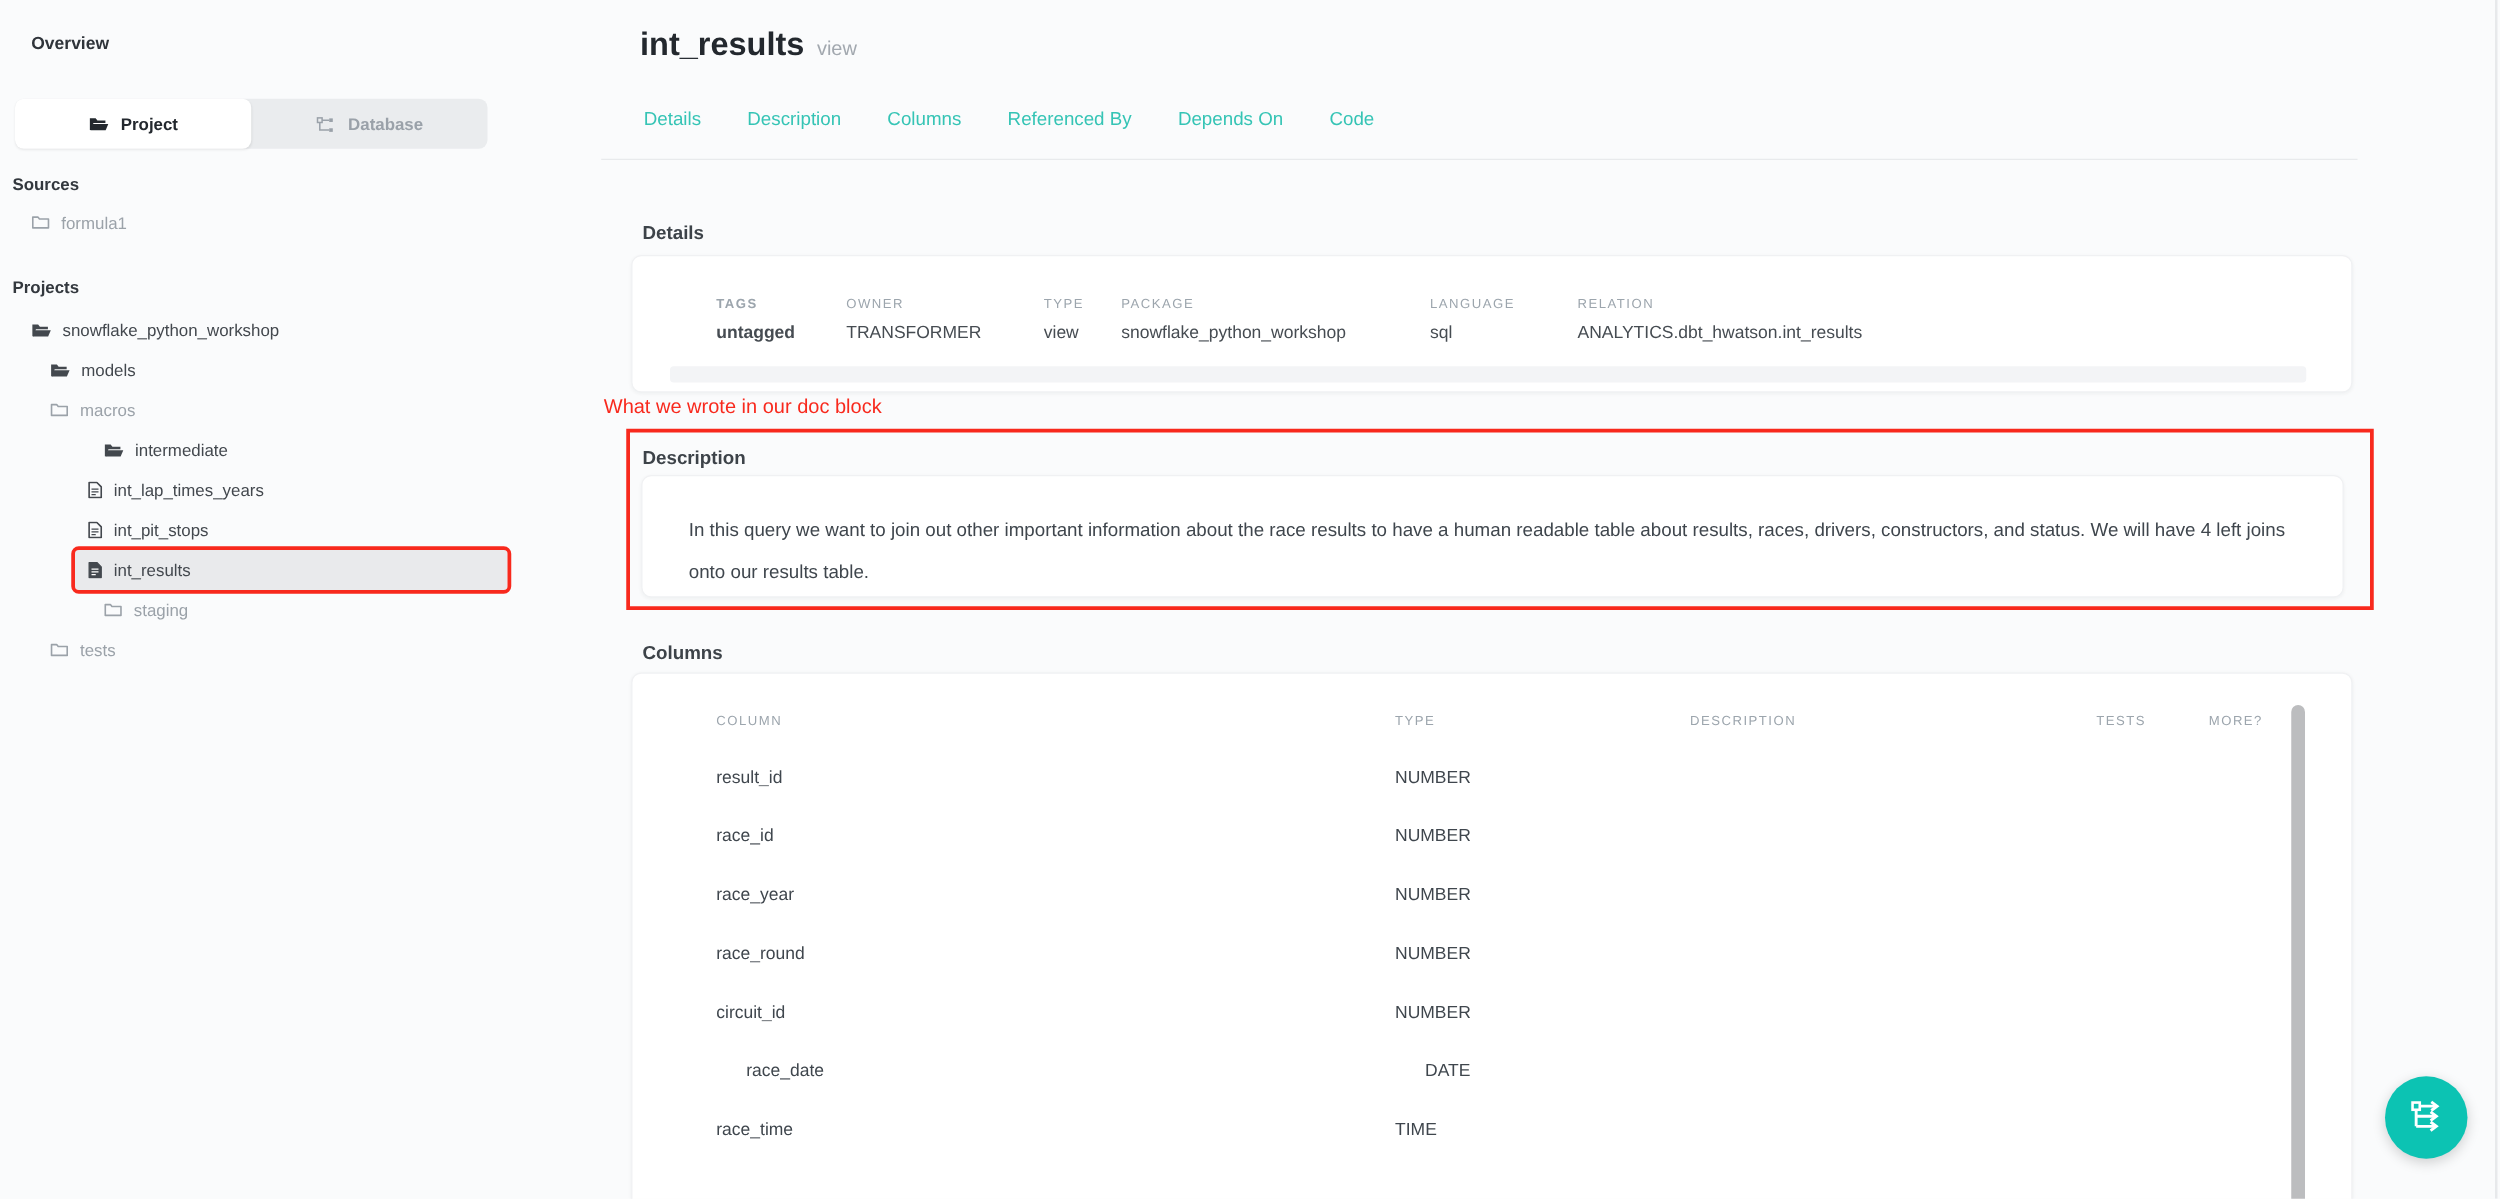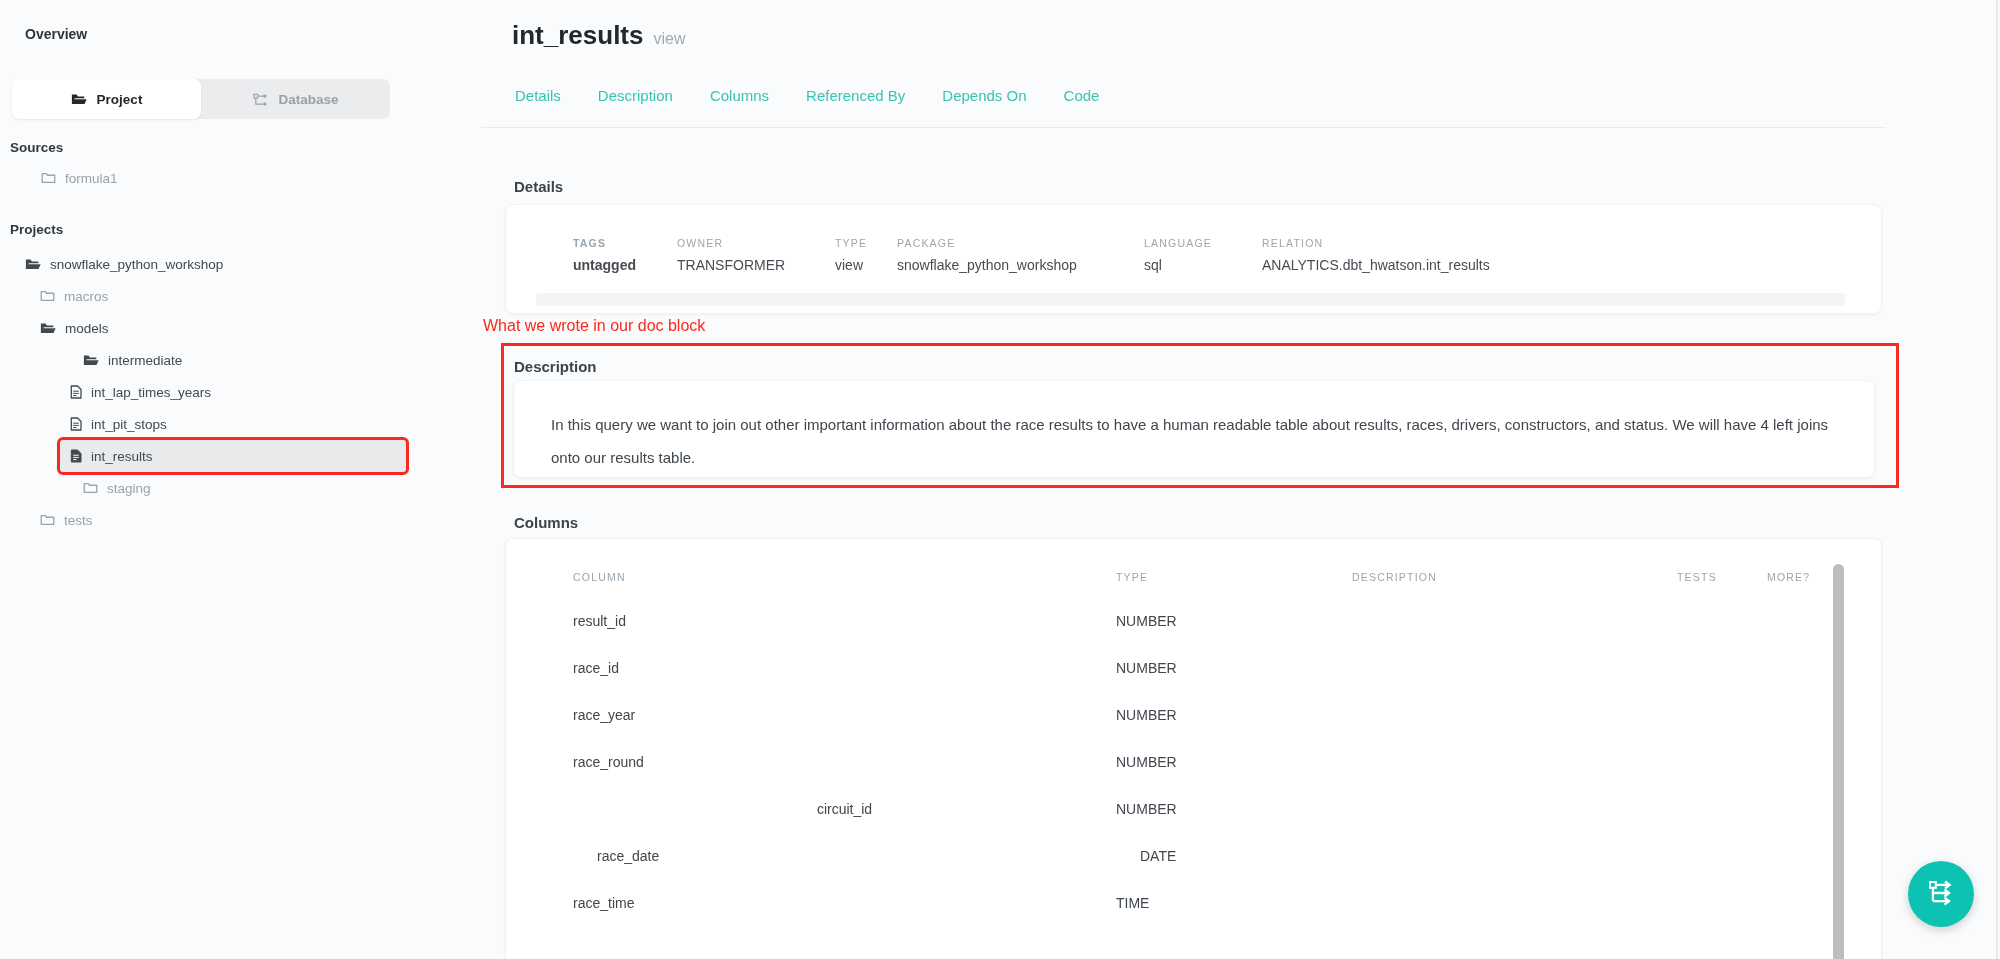--- a/index.html
+++ b/index.html
@@ -16,21 +16,21 @@
   .overview{position:absolute;left:25px;top:26px;font-size:14px;font-weight:bold;color:#2f343a;}
   .toggle{position:absolute;left:12px;top:79px;width:378px;height:40px;background:#eaecee;border-radius:7px;display:flex;}
   .seg{flex:1;display:flex;align-items:center;justify-content:center;gap:10px;
        font-size:13.5px;font-weight:bold;border:none;background:transparent;color:#9aa1a9;
        border-radius:7px;cursor:pointer;font-family:inherit;padding:0;}
   .seg.active{background:#ffffff;color:#23282e;box-shadow:0 1px 2px rgba(0,0,0,.08);}
   .seg .icn{display:inline-flex;align-items:center;}
   .section-label{position:absolute;left:10px;font-size:13.5px;font-weight:bold;color:#33383e;}
   #sources-label{top:140px;}
   #projects-label{top:222px;}
-  .sources-list{position:absolute;left:0;top:162px;width:440px;margin-left:16px;}
+  .sources-list{position:absolute;left:0;top:162px;width:440px;}
   .tree{position:absolute;left:0;top:248px;width:440px;}
   .tree-row{height:32px;display:flex;align-items:center;gap:9px;font-size:13.5px;color:#43484e;cursor:pointer;box-sizing:border-box;}
   .tree-row .icn{display:inline-flex;align-items:center;flex:0 0 auto;}
   .tree-row.muted{color:#9ba2a9;}
   .lvl0{padding-left:25px;}
   .lvl1{padding-left:40px;}
   .lvl2{padding-left:83px;}
   .lvl3{padding-left:70px;}
   .tree-row.selected{
     background:#e9eaec;border-radius:3px;outline:3px solid var(--red);
@@ -124,36 +124,36 @@
   <div class="tree" id="project-tree">
       <div class="tree-row lvl0">
         <span class="icn">
           <svg viewBox="0 0 18 14" width="16" height="13">
             <path d="M1 1.5h5.2l1.6 2H15v2.2H4.2L2.4 12H1z" fill="currentColor"></path>
             <path d="M3.4 6.6h14.2L15.2 12.2H1.6z" fill="currentColor"></path>
           </svg>
         </span>
         <span>snowflake_python_workshop</span>
       </div>
-      <div class="tree-row lvl1 muted">
-        <span class="icn">
-          <svg viewBox="0 0 16 13" width="15" height="12">
-            <path d="M1.2 1.8h4.4l1.4 1.7h7.8v7.7H1.2z" fill="none" stroke="currentColor" stroke-width="1.4" stroke-linejoin="round"></path>
-          </svg>
-        </span>
-        <span>macros</span>
-      </div>
       <div class="tree-row lvl1">
         <span class="icn">
           <svg viewBox="0 0 18 14" width="16" height="13">
             <path d="M1 1.5h5.2l1.6 2H15v2.2H4.2L2.4 12H1z" fill="currentColor"></path>
             <path d="M3.4 6.6h14.2L15.2 12.2H1.6z" fill="currentColor"></path>
           </svg>
         </span>
         <span>models</span>
+      </div>
+      <div class="tree-row lvl1 muted">
+        <span class="icn">
+          <svg viewBox="0 0 16 13" width="15" height="12">
+            <path d="M1.2 1.8h4.4l1.4 1.7h7.8v7.7H1.2z" fill="none" stroke="currentColor" stroke-width="1.4" stroke-linejoin="round"></path>
+          </svg>
+        </span>
+        <span>macros</span>
       </div>
       <div class="tree-row lvl2">
         <span class="icn">
           <svg viewBox="0 0 18 14" width="16" height="13">
             <path d="M1 1.5h5.2l1.6 2H15v2.2H4.2L2.4 12H1z" fill="currentColor"></path>
             <path d="M3.4 6.6h14.2L15.2 12.2H1.6z" fill="currentColor"></path>
           </svg>
         </span>
         <span>intermediate</span>
       </div>
@@ -291,21 +291,21 @@
             <div class="tcell" style="width: 110px;"></div>
           </div>
           <div class="trow">
             <div class="tcell" style="width: 543px;">race_round</div>
             <div class="tcell" style="width: 236px;">NUMBER</div>
             <div class="tcell" style="width: 325px;"></div>
             <div class="tcell" style="width: 90px;"></div>
             <div class="tcell" style="width: 110px;"></div>
           </div>
           <div class="trow">
-            <div class="tcell" style="width: 543px; text-align: center;">circuit_id</div>
+            <div class="tcell" style="width: 543px;">circuit_id</div>
             <div class="tcell" style="width: 236px;">NUMBER</div>
             <div class="tcell" style="width: 325px;"></div>
             <div class="tcell" style="width: 90px;"></div>
             <div class="tcell" style="width: 110px;"></div>
           </div>
           <div class="trow">
             <div class="tcell" style="width: 543px; margin-left: 24px;">race_date</div>
             <div class="tcell" style="width: 236px;">DATE</div>
             <div class="tcell" style="width: 325px;"></div>
             <div class="tcell" style="width: 90px;"></div>

